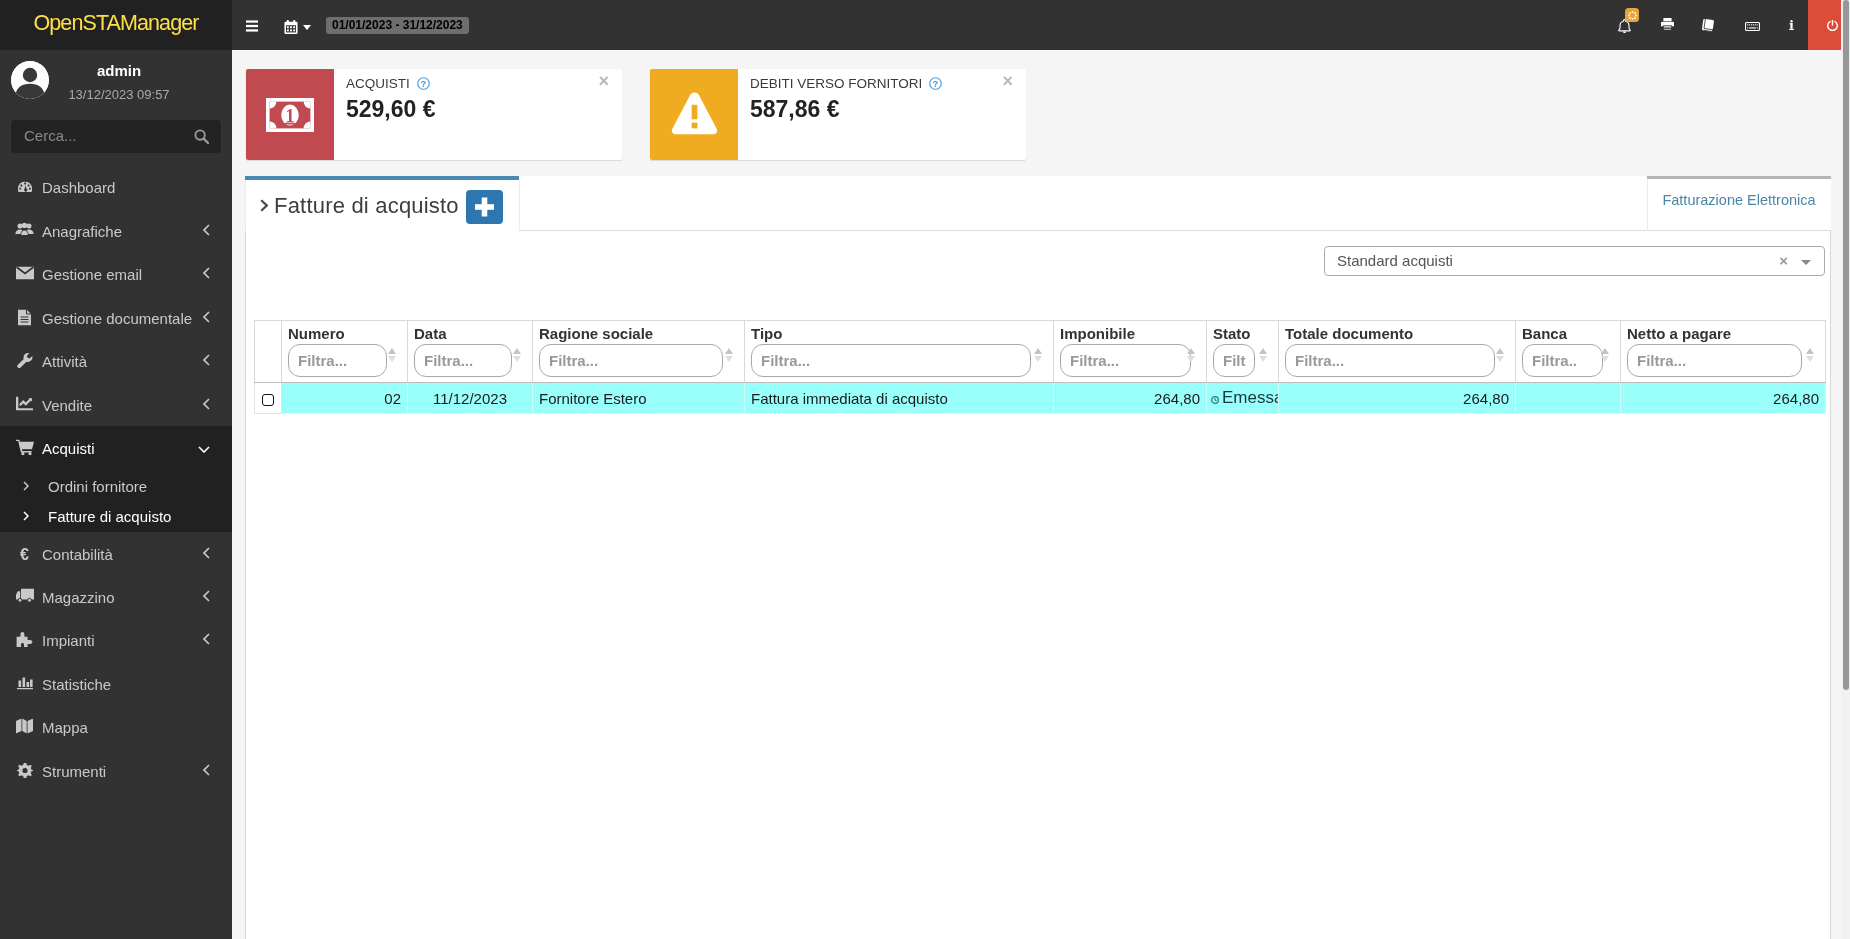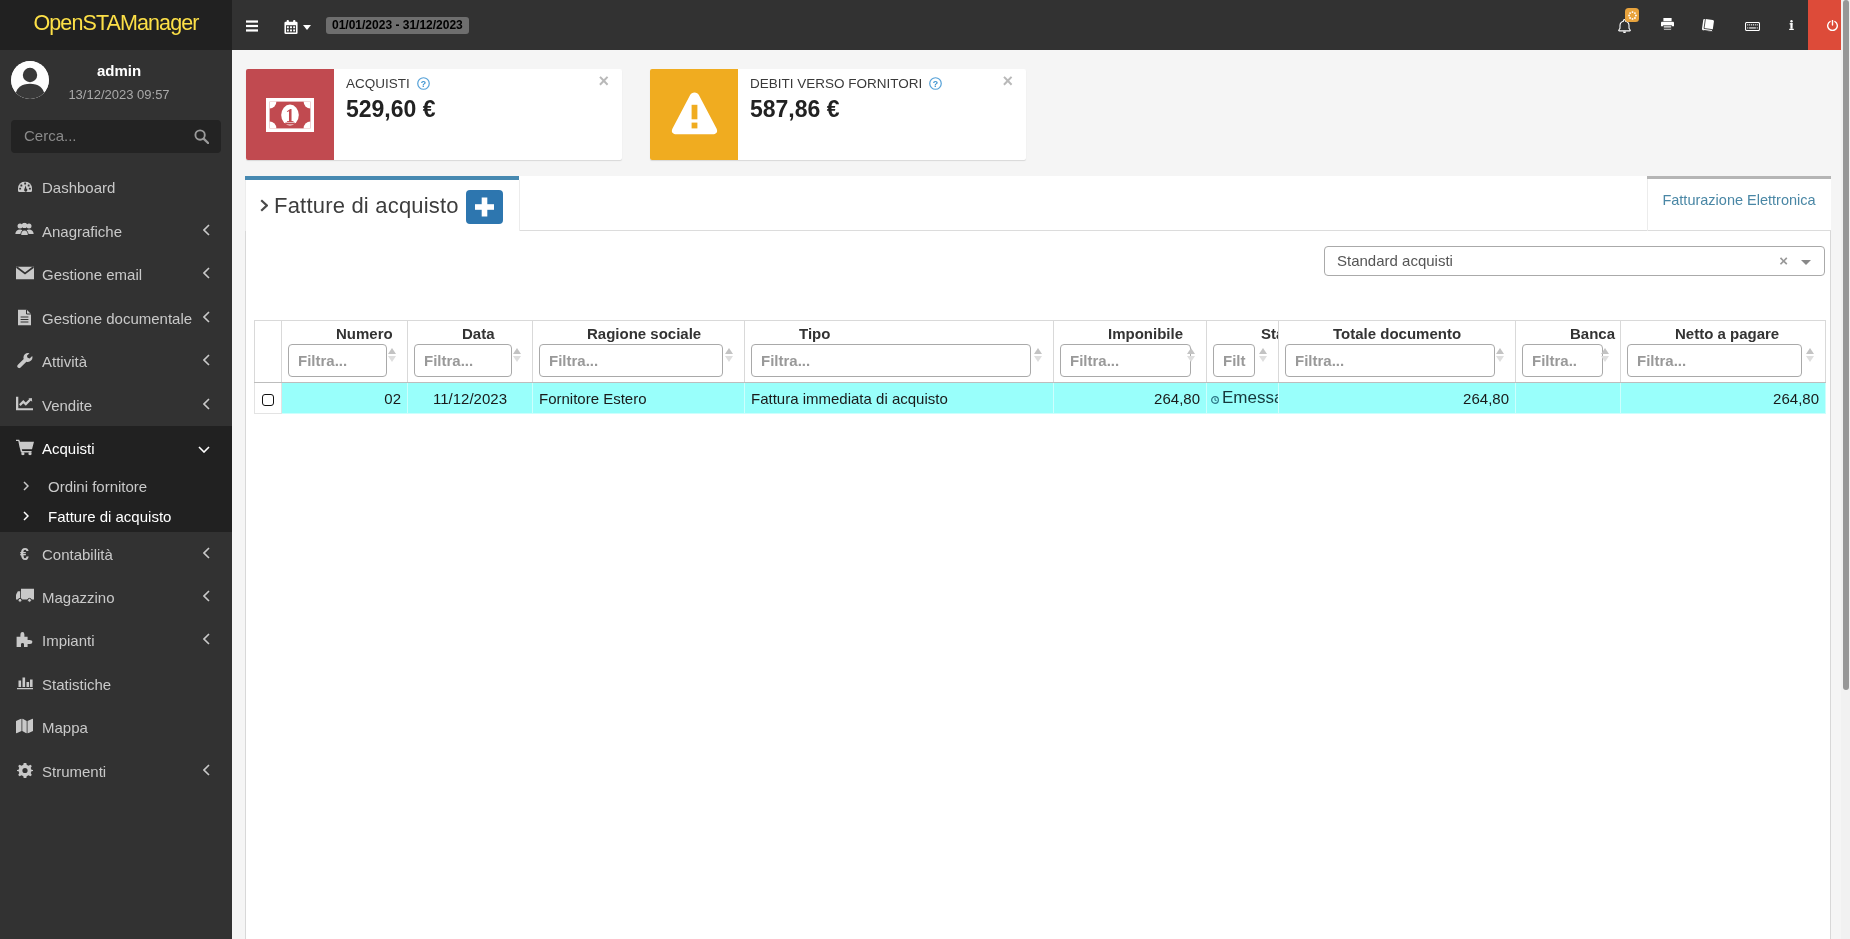--- a/index.html
+++ b/index.html
@@ -56,22 +56,22 @@
 #sel2 .txt { position:absolute; left:12px; top:5px; font-size:15px; color:#555; }
 #sel2 .x { position:absolute; right:36px; top:5px; color:#999; font-size:15px; font-weight:bold; }
 #sel2 .caret { position:absolute; right:13px; top:13px; width:0; height:0;
   border-left:5px solid transparent; border-right:5px solid transparent; border-top:5px solid #888; }
 
 
 #tbl { position:absolute; left:254px; top:320px; width:1571px; border-collapse:collapse; table-layout:fixed; }
 #tbl th, #tbl td { overflow:hidden; white-space:nowrap; }
 #tbl thead th { border:1px solid #d9d9d9; border-bottom:1px solid #bdbdbd; position:relative;
   height:62px; vertical-align:top; text-align:left; padding:4px 0 0 6px; }
-#tbl thead th .lbl { font-size:15px; font-weight:bold; color:#333;margin-left:48px; }
-#tbl thead th input { display:block; margin-top:1px; height:33px; border:1px solid #a9a9a9; border-radius:4px;
+#tbl thead th .lbl { font-size:15px; font-weight:bold; color:#333; }
+#tbl thead th input { display:block; margin-top:1px; height:33px; border:1px solid #a9a9a9; border-radius:12px;
   font-family:"Liberation Sans",sans-serif; font-size:15px; font-weight:bold; color:#999; padding-left:9px; background:#fff; }
 #tbl thead th input::placeholder { color:#999; opacity:1; }
 .sorts { position:absolute; right:10px; top:27px; width:9px; }
 .sorts .u { width:0;height:0;border-left:4.5px solid transparent;border-right:4.5px solid transparent;border-bottom:6px solid #c3c3c3; }
 .sorts .d { width:0;height:0;border-left:4.5px solid transparent;border-right:4.5px solid transparent;border-top:6px solid #dedede; margin-top:2px; }
 #tbl tbody td { height:31px; background:#99fffb; border:1px solid #cdfffd; font-size:15px; color:#1a1a1a; padding:0 6px; }
 #tbl tbody td.cb { background:#fff; border:1px solid #e3e3e3; text-align:center; }
 #tbl tbody tr:first-child td { border-top:none; }
 #tbl tbody td.r { text-align:right; }
 #tbl tbody td.c { text-align:center; }

